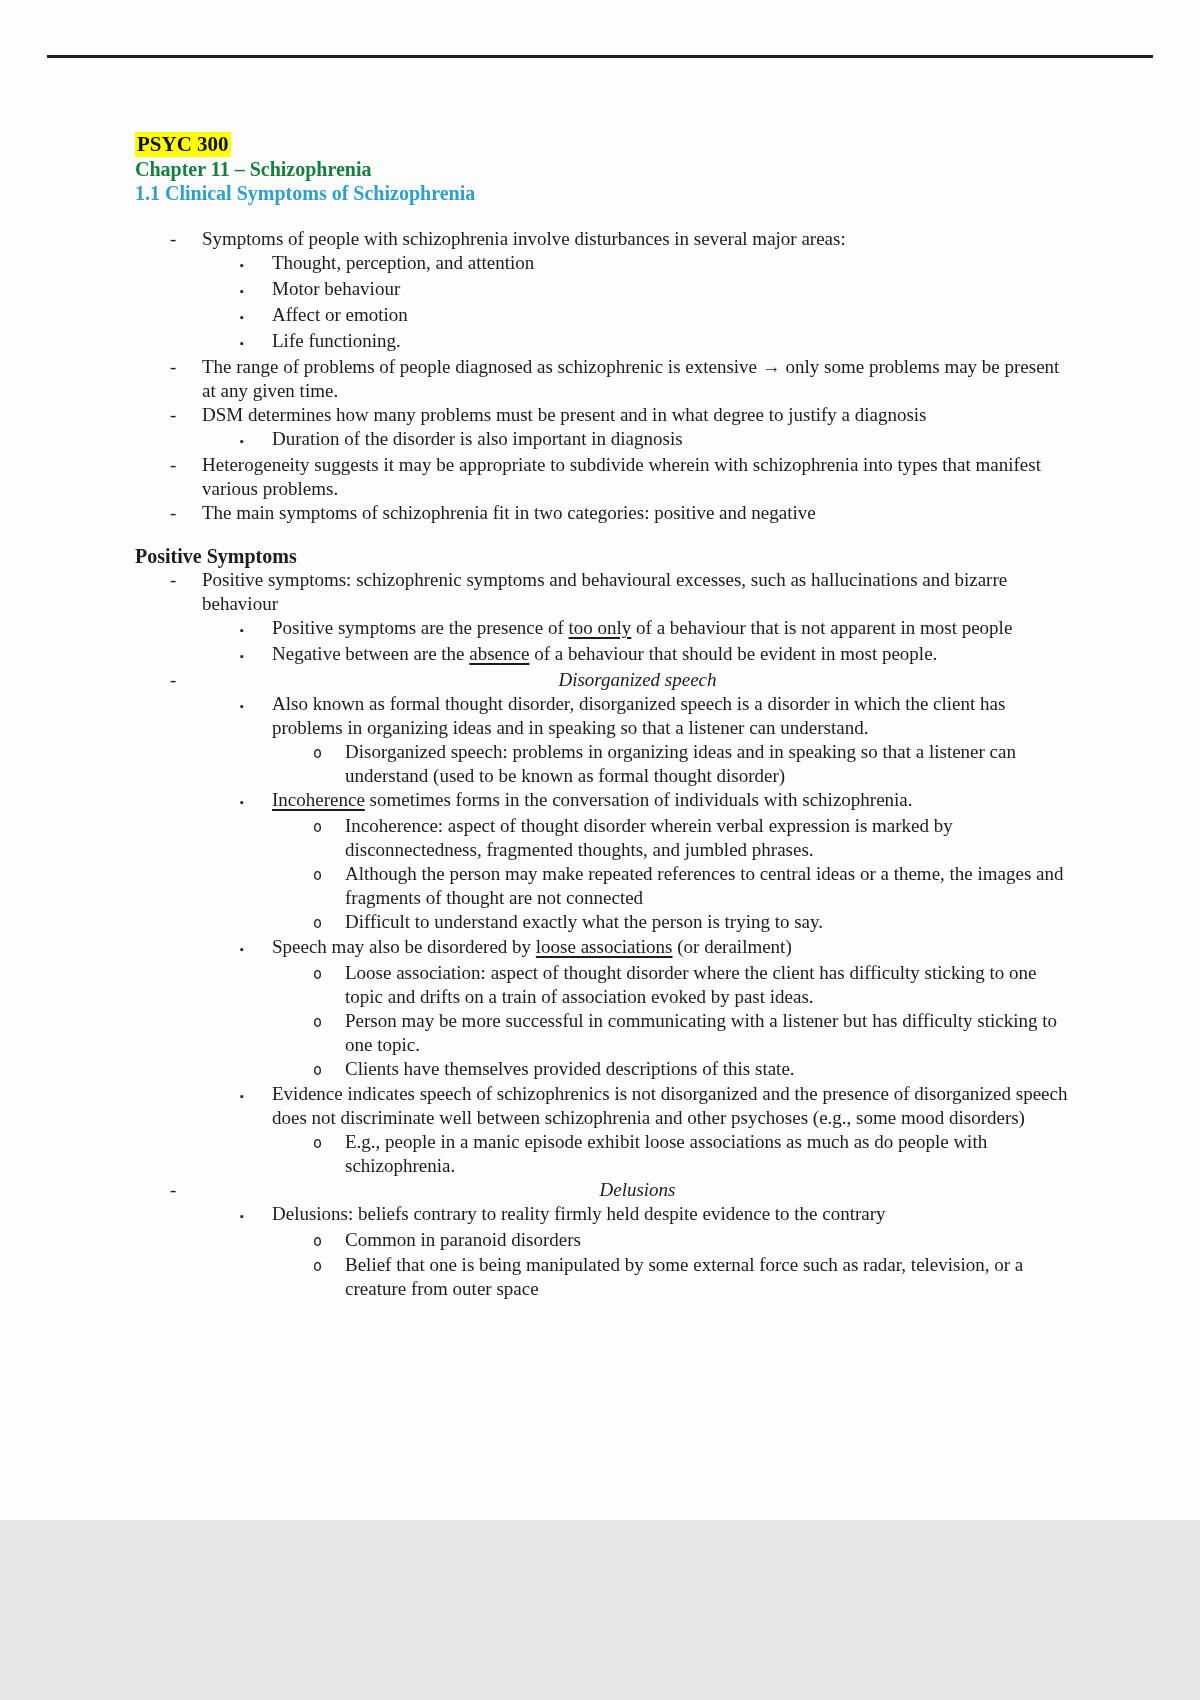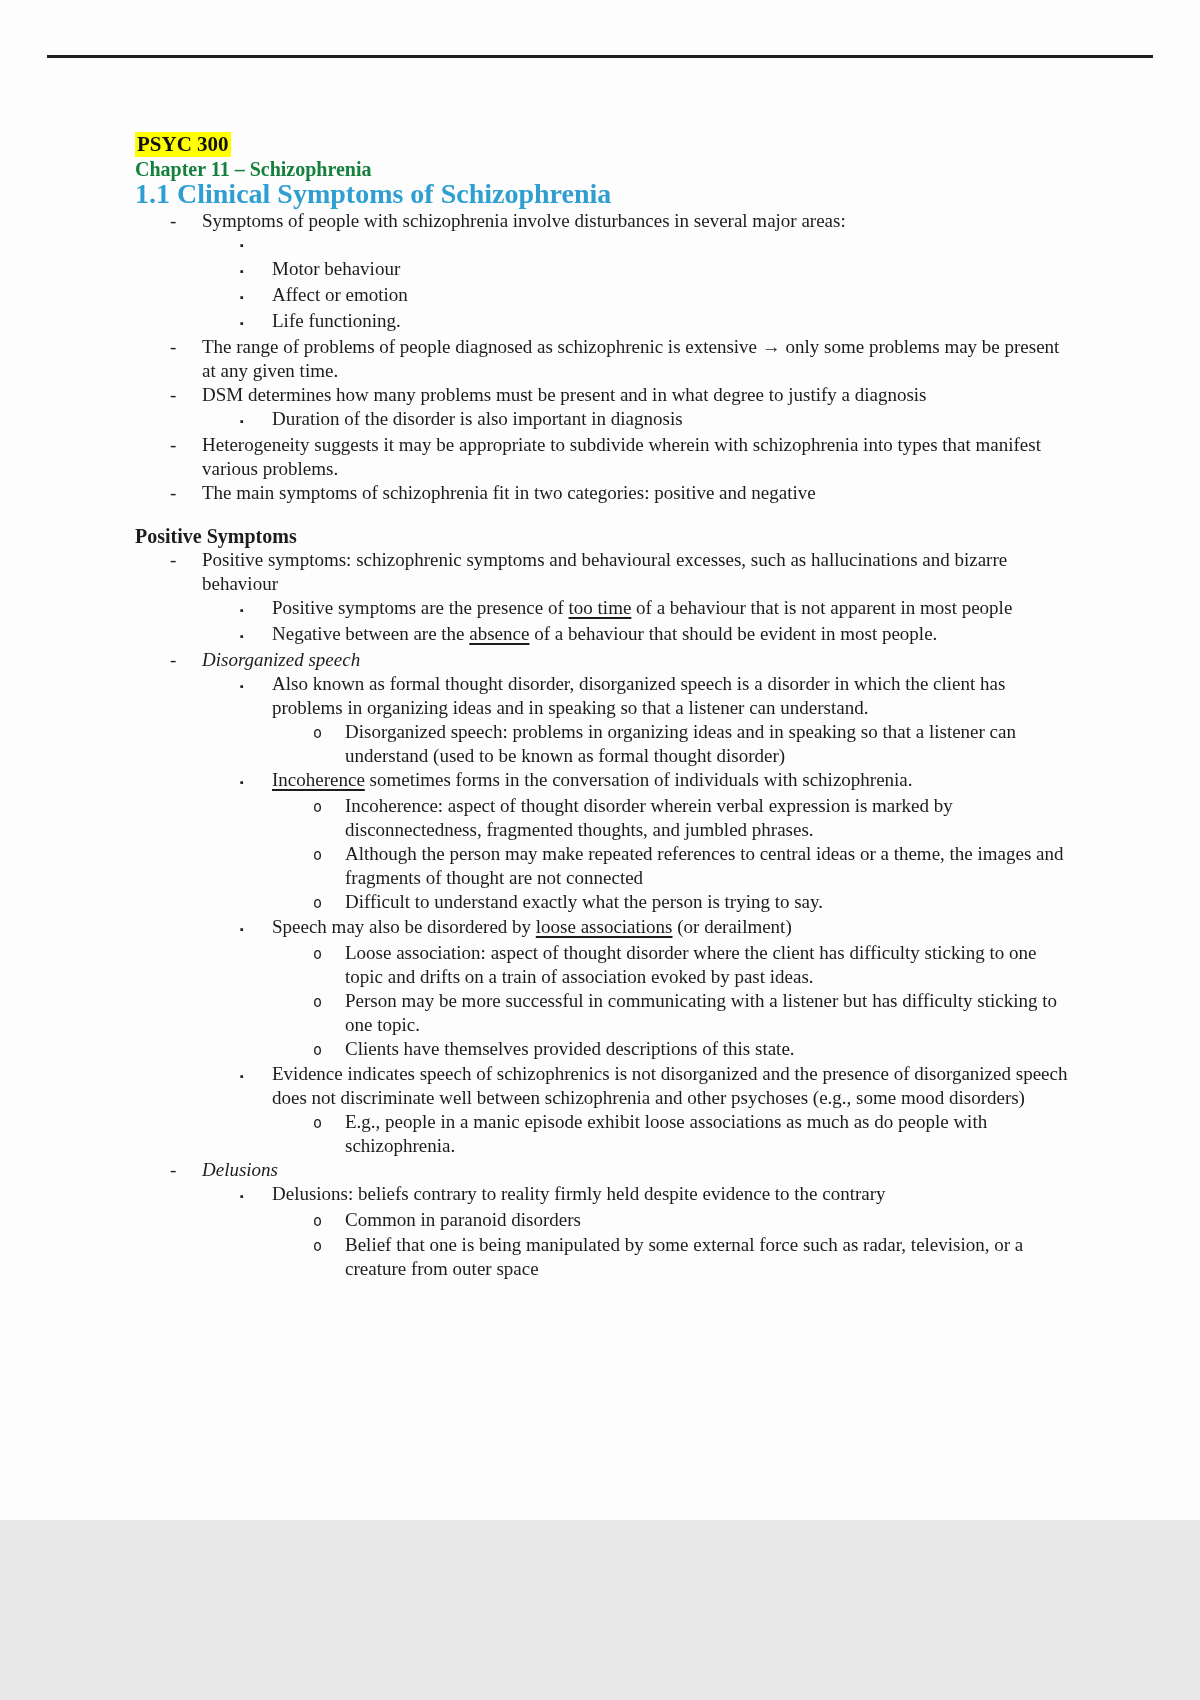--- a/index.html
+++ b/index.html
@@ -31,43 +31,43 @@
     line-height:25px;
     padding:0 2px;
   }
   .chapter{
     font-weight:bold;
     font-size:20px;
     line-height:24px;
   }
   .section{
     font-weight:bold;
-    font-size:28px;
+    font-size:20px;
     line-height:25px;
-    margin-bottom:3px;
+    margin-bottom:21px;
   }
   .subhead{
     font-weight:bold;
     font-size:20px;
     line-height:24px;
     margin-top:19px;
   }
   .li{
     display:flex;
     align-items:baseline;
   }
   .li .bullet{flex:0 0 32px;}
   .li .txt{flex:1 1 auto;}
   .lvl1{padding-left:35px;}
   .lvl2{padding-left:105px;}
   .lvl3{padding-left:178px;}
   .b1{font-size:19px;}
   .b2{font-size:11px;}
   .b3{font-family:"DejaVu Sans Mono",monospace;font-size:15px;}
-  .it{font-style:italic;}
+  .it{font-style:italic;text-align:center;}
   .u{text-decoration:underline;text-decoration-thickness:1.5px;text-underline-offset:3px;}
 </style>
 </head>
 <body>
 
 <div id="page">
   <div class="rule" id="top-rule"></div>
 
   <div id="content" style="color: rgb(28, 28, 28);">
     <div>
@@ -76,20 +76,21 @@
     <div class="chapter" style="color: #15803d;">Chapter 11 – Schizophrenia</div>
     <div class="section" style="color: rgb(46, 159, 208);">1.1 Clinical Symptoms of Schizophrenia</div>
 
     <div>
         <div class="li lvl1">
           <span class="bullet b1">-</span>
           <span class="txt">Symptoms of people with schizophrenia involve disturbances in several major areas:</span>
         </div>
         <div class="li lvl2">
           <span class="bullet b2">▪</span>
+          <span class="txt">Thought, perception, and attention</span>
         </div>
         <div class="li lvl2">
           <span class="bullet b2">▪</span>
           <span class="txt">Motor behaviour</span>
         </div>
         <div class="li lvl2">
           <span class="bullet b2">▪</span>
           <span class="txt">Affect or emotion</span>
         </div>
         <div class="li lvl2">
@@ -120,21 +121,21 @@
 
     <div class="subhead">Positive Symptoms</div>
 
     <div>
         <div class="li lvl1">
           <span class="bullet b1">-</span>
           <span class="txt">Positive symptoms: schizophrenic symptoms and behavioural excesses, such as hallucinations and bizarre behaviour</span>
         </div>
         <div class="li lvl2">
           <span class="bullet b2">▪</span>
-          <span class="txt"><span>Positive symptoms are the presence of </span><span class="u">too time</span><span> of a behaviour that is not apparent in most people</span></span>
+          <span class="txt"><span>Positive symptoms are the presence of </span><span class="u">too only</span><span> of a behaviour that is not apparent in most people</span></span>
         </div>
         <div class="li lvl2">
           <span class="bullet b2">▪</span>
           <span class="txt"><span>Negative between are the </span><span class="u">absence</span><span> of a behaviour that should be evident in most people.</span></span>
         </div>
         <div class="li lvl1">
           <span class="bullet b1">-</span>
           <span class="txt it">Disorganized speech</span>
         </div>
         <div class="li lvl2">

